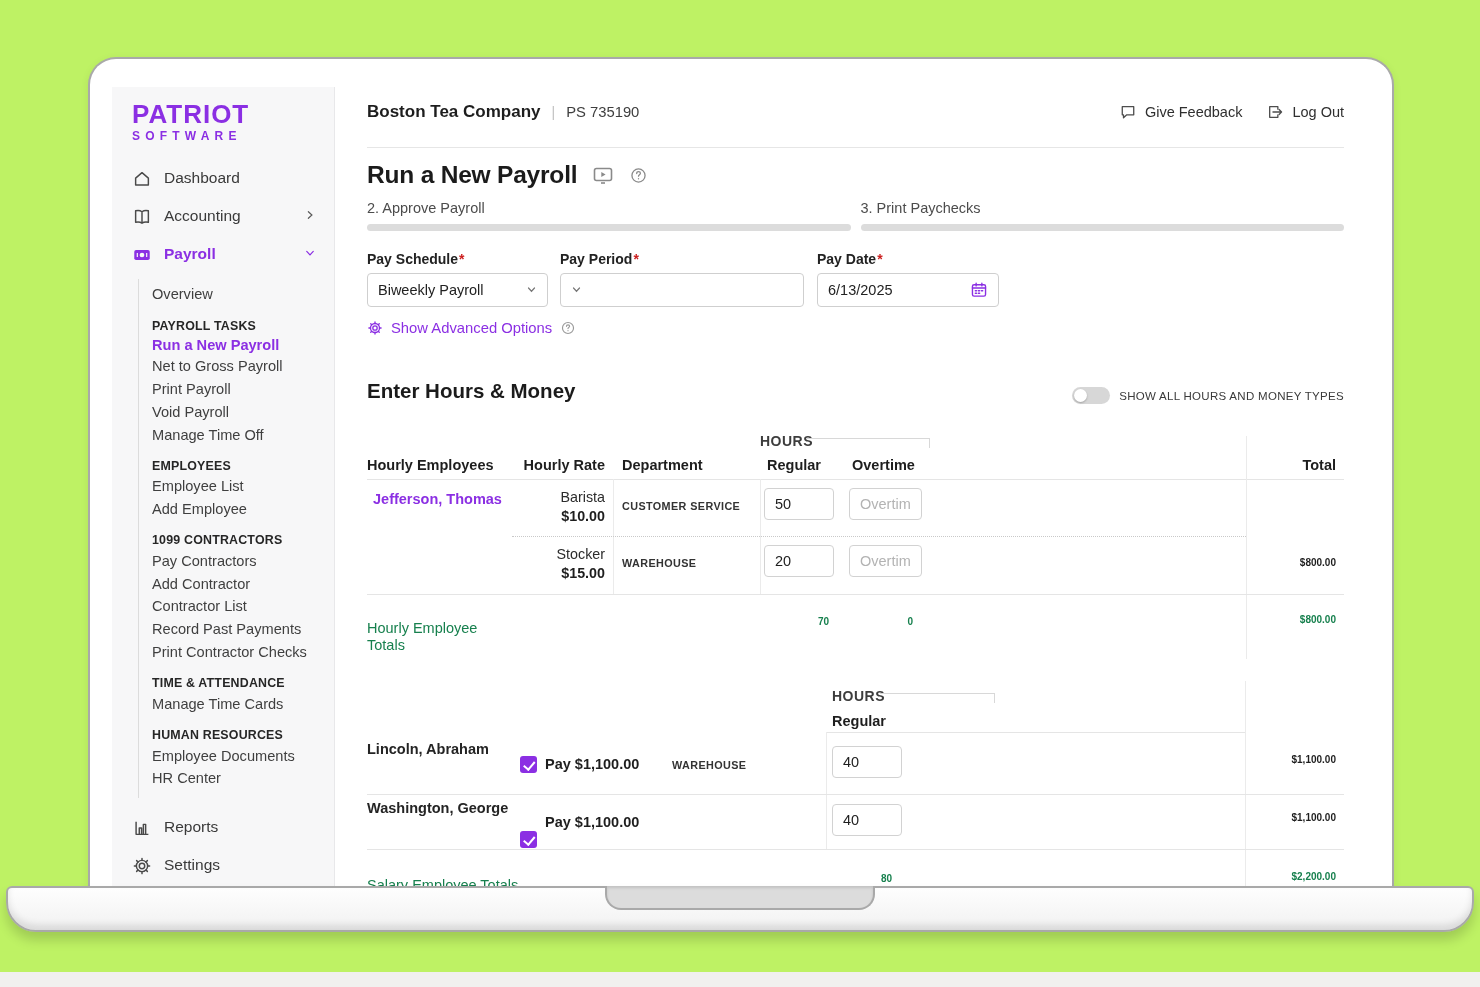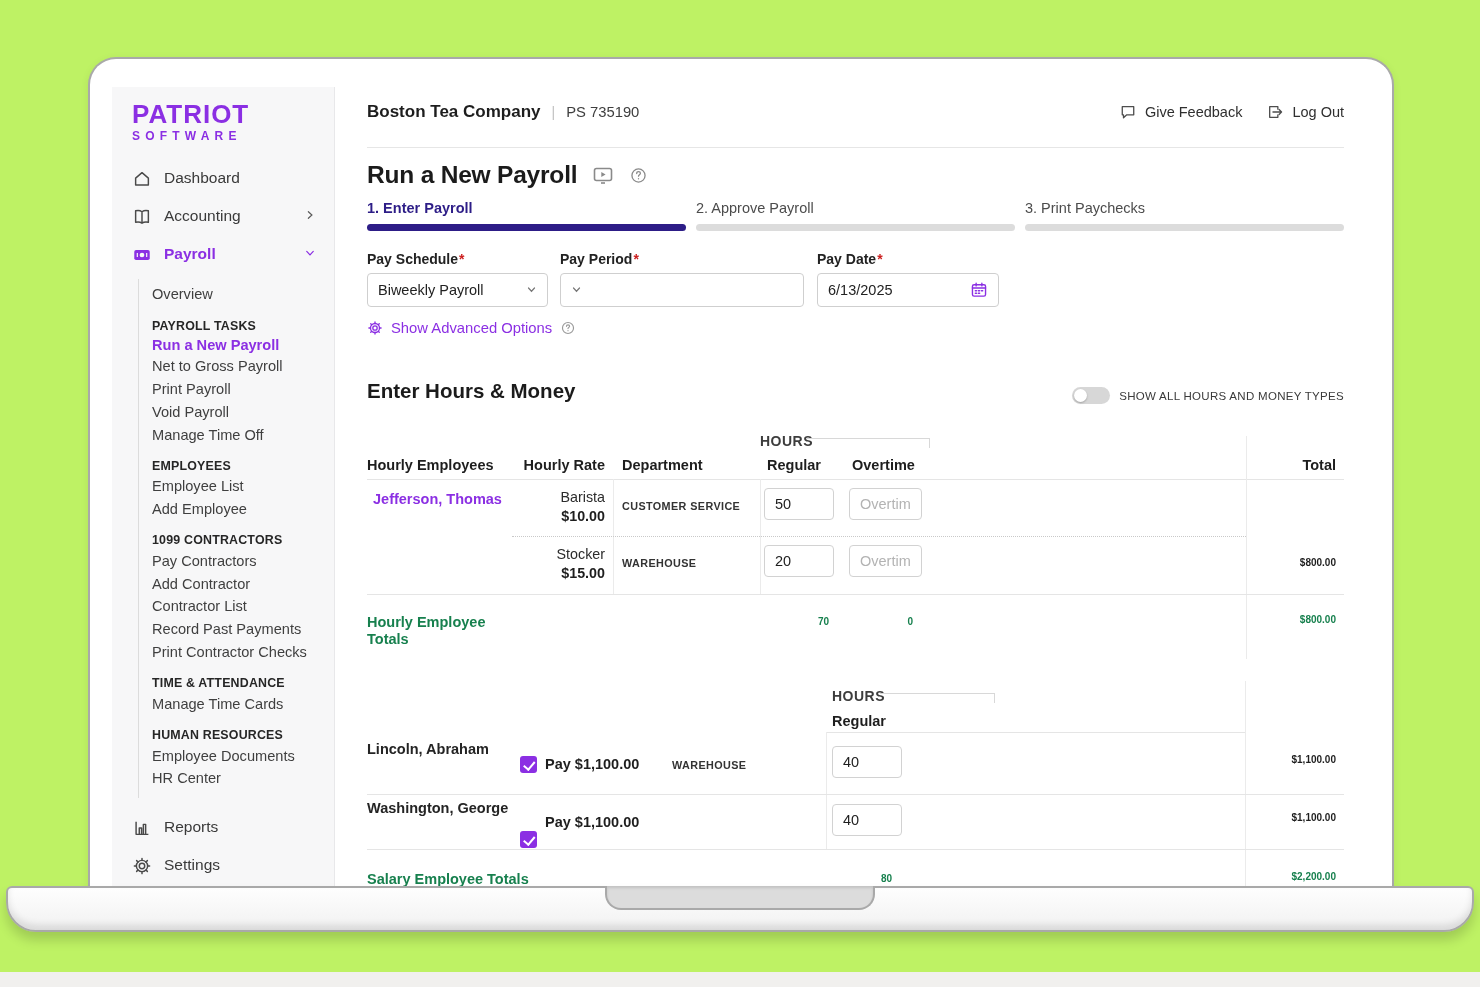--- a/index.html
+++ b/index.html
@@ -99,21 +99,21 @@
   .emp-link { font-size:14.5px; font-weight:700; color:#8b2fe3; cursor:pointer; }
   .emp-name { font-size:14.5px; font-weight:700; color:#242424; }
   .job-title { font-size:14.3px; color:#2c2c2c; }
   .job-rate { font-size:14.3px; font-weight:700; color:#1e1e1e; }
   .dept { font-size:10.8px; font-weight:700; color:#333; letter-spacing:.4px; }
   .hrs-input { border:1px solid #d2d2d2; border-radius:4px; font-size:14.5px; color:#1e1e1e;
                text-align:left; padding:0 10px; font-family:"Liberation Sans",sans-serif; background:#fff; }
   .hrs-input::placeholder { color:#b3b3b3; text-align:left; }
   .money { font-size:10px; font-weight:700; color:#1e1e1e; }
   .green { color:#17804e !important; }
-  .tot-label { font-size:14.5px; font-weight:700; line-height:17px; }
+  .tot-label { font-size:14.5px; font-weight:400; line-height:17px;margin-top:6px; }
 
   .cb { width:17px; height:17px; border-radius:3px; background:#8b2fe3; position:relative; cursor:pointer; }
   .cb::after { content:''; position:absolute; left:5.5px; top:2.5px; width:4.5px; height:8.5px;
                border:solid #fff; border-width:0 2px 2px 0; transform:rotate(40deg); }
   .pay-text { font-size:14.5px; font-weight:700; color:#1e1e1e; }
 </style>
 </head>
 <body>
 
 <div class="stage">
@@ -252,24 +252,20 @@
           <span class="icon i19 title-icon">
               <svg viewBox="0 0 22 22" fill="none" stroke="currentColor" stroke-width="1.5" stroke-linecap="round">
                 <circle cx="11" cy="11" r="7.6"></circle>
                 <path d="M8.9 8.7 C8.9 7.4 9.9 6.6 11.1 6.6 C12.3 6.6 13.2 7.4 13.2 8.5 C13.2 10 11 10.2 11 11.8"></path>
                 <path d="M11 14.6 V14.8"></path>
               </svg>
             </span>
         </div>
 
         <div class="abs steps">
-          <div class="step active">
-            <div class="step-label">1. Enter Payroll</div>
-            <div class="step-bar"></div>
-          </div>
           <div class="step">
             <div class="step-label">2. Approve Payroll</div>
             <div class="step-bar"></div>
           </div>
           <div class="step">
             <div class="step-label">3. Print Paychecks</div>
             <div class="step-bar"></div>
           </div>
         </div>
 

